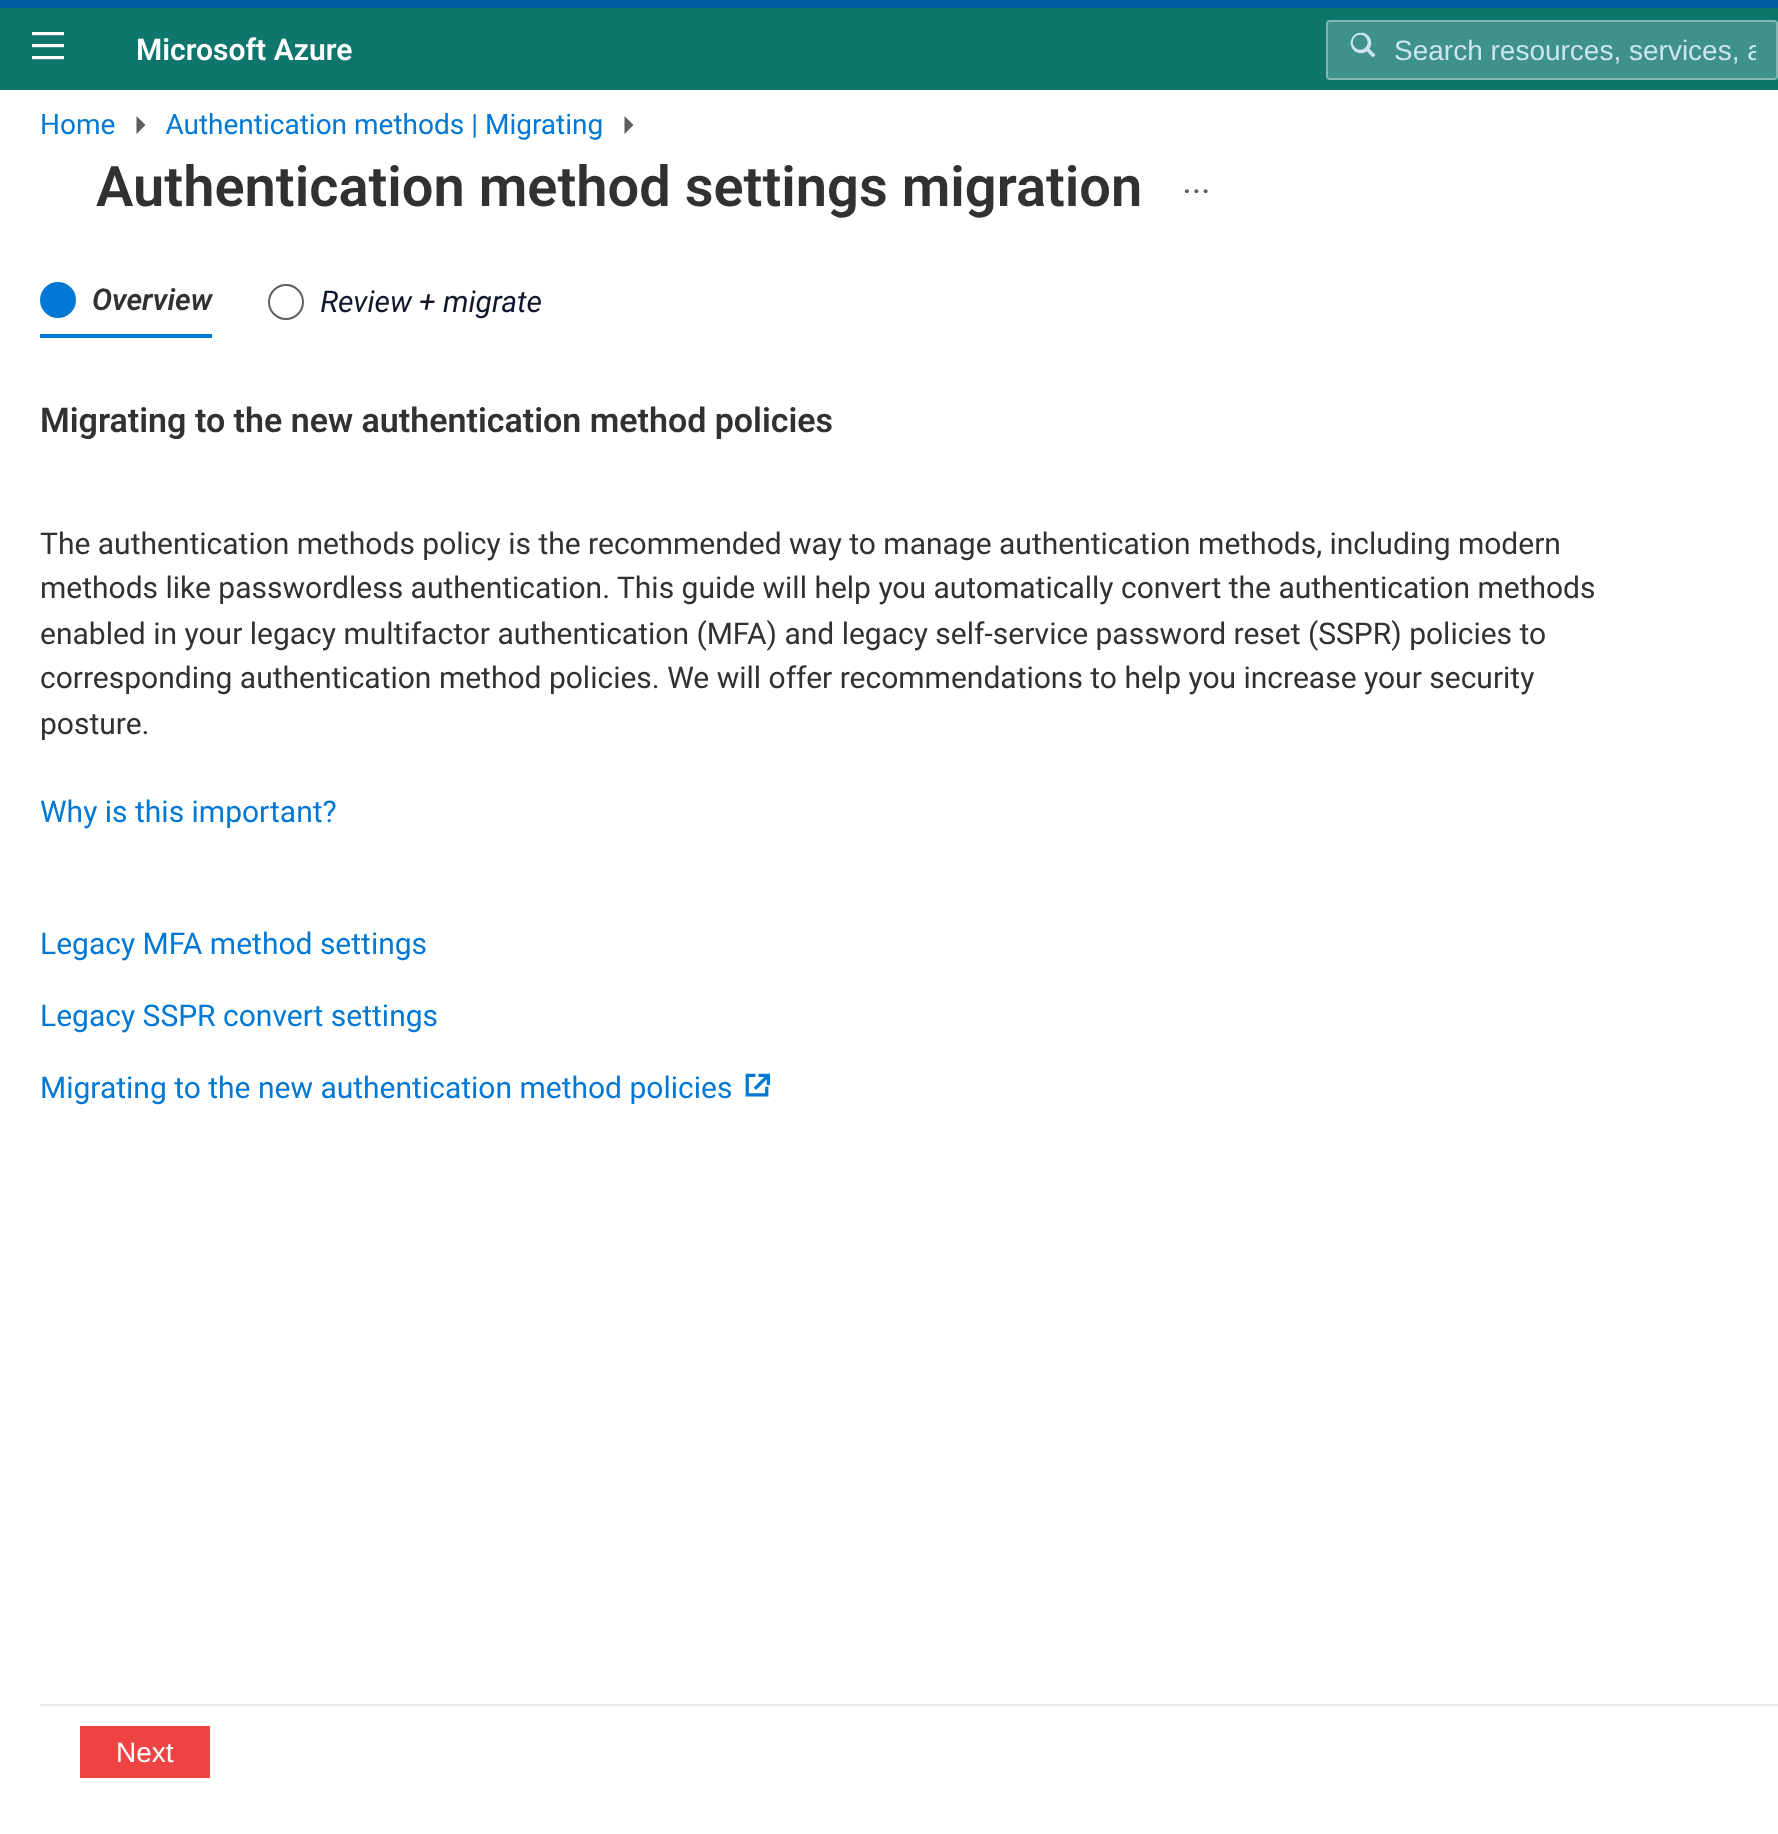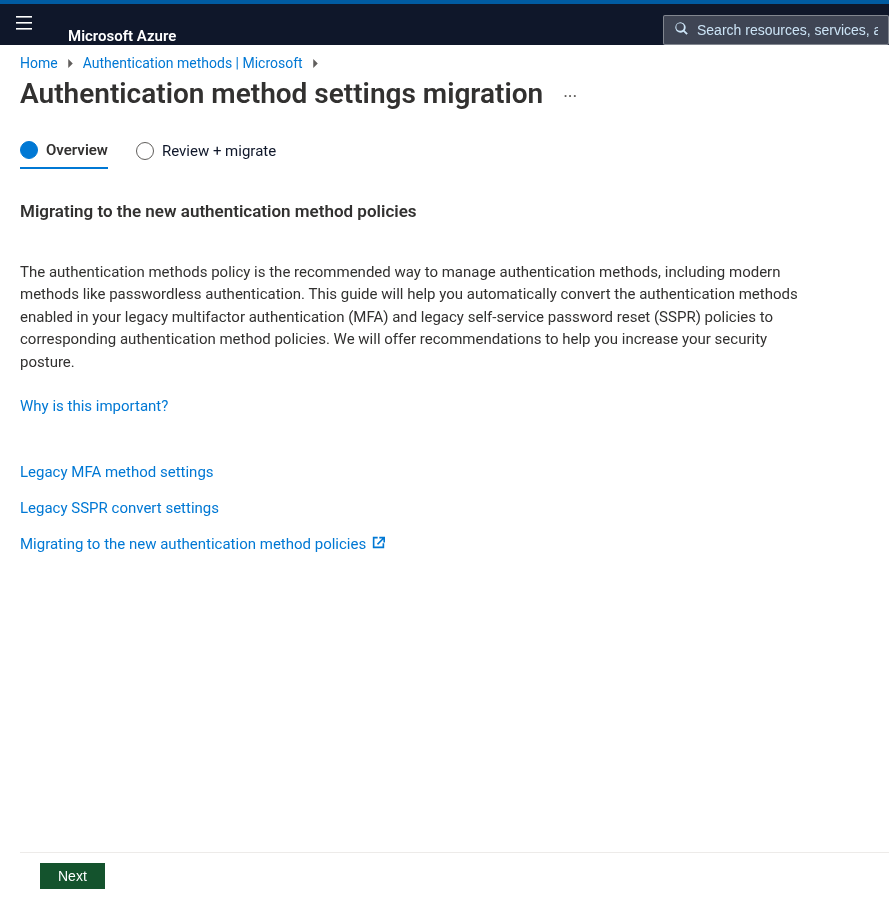--- a/index.html
+++ b/index.html
@@ -1,58 +1,58 @@
 <!DOCTYPE html>
 <html><head>
   <meta charset="utf-8">
   <style>
     * { box-sizing: border-box; margin: 0; padding: 0; }
     html, body { height: 100%; font-family: "Segoe UI", -apple-system, BlinkMacSystemFont, Roboto, sans-serif; font-size: 14px; color: #323130; }
     body { width: 889px; height: 917px; overflow: hidden; background: #ffffff; position: relative; }
 
     
     .topbar { height: 4px; background: #005ba1; }
-    .header { height: 41px; background: #0f172a; display: flex; align-items: flex-end; padding: 0 0 0 0; }
+    .header { height: 41px; background: #0f766e; display: flex; align-items: center; padding: 0 0 0 0; }
     .menu-btn { width: 48px; height: 100%; display: flex; align-items: center; justify-content: center; }
     .menu-btn svg { fill: #ffffff; }
     .brand { color: #ffffff; font-weight: 600; font-size: 15px; margin-left: 20px; }
     .searchbox { margin-left: auto; background: rgba(255,255,255,.2); border: 1px solid rgba(255,255,255,.35); border-radius: 2px; height: 30px; display: flex; align-items: center; padding: 0 10px; min-width: 215px; overflow: hidden; }
     .searchbox svg { fill: #cce4f6; margin-right: 8px; flex: 0 0 auto; }
     .search-input { white-space: nowrap; background: transparent; border: none; outline: none; color: #cce4f6; font-size: 14px; width: 100%; }
     .search-input::placeholder { color: #cce4f6; }
 
     
     .crumbs { padding: 10px 4px 0 20px; }
     .crumb-list { display: flex; align-items: center; gap: 8px; font-size: 14px; }
     .crumb-link { color: #0078d4; text-decoration: none; }
     .crumb-sep svg { fill: #605e5c; }
 
     
     .title-row { display: flex; align-items: center; padding: 6px 20px 0 20px; gap: 20px; }
-    .page-title { font-size: 28px; font-weight: 600; line-height: 1.2; }
+    .page-title { font-size: 28px; font-weight: 600; line-height: 1.2; margin-left: 28px; }
     .more-btn { font-size: 18px; color: #605e5c; line-height: 1; padding-top: 6px; }
 
     
-    .steps { display: flex; gap: 28px; padding: 30px 20px 0 20px; }
+    .steps { display: flex; gap: 28px; padding: 30px 20px 0 20px; font-style: italic; }
     .step { display: flex; align-items: center; gap: 8px; padding-bottom: 8px; font-size: 15px; color: #0f172a; }
     .step.active { color: #323130; font-weight: 600; border-bottom: 2px solid #0078d4; }
     .step .dot { width: 18px; height: 18px; border-radius: 50%; border: 1.5px solid #605e5c; background: #ffffff; flex: 0 0 auto; }
     .step.active .dot { background: #0078d4; border-color: #0078d4; }
 
     
     .content { padding: 32px 20px 0 20px; max-width: 820px; }
     .h2 { font-size: 17px; font-weight: 600; margin-bottom: 4px; }
     .para { font-size: 15px; line-height: 1.5; margin-top: 40px; }
     .link { color: #0078d4; text-decoration: none; display: inline-flex; align-items: center; gap: 6px; font-size: 15px; }
     .spacer-sm { height: 18px; }
     .spacer-md { height: 24px; }
 
     
     .footer { position: absolute; left: 20px; right: 0; bottom: 0; padding: 10px 20px 28px 20px; border-top: 1px solid #edebe9; }
-    .btn-primary { background: #14532d; color: #fff; border: none; padding: 5px 18px; font-size: 14px; cursor: pointer; }
+    .btn-primary { background: #ef4444; color: #fff; border: none; padding: 5px 18px; font-size: 14px; cursor: pointer; }
 
     .ext-icon svg { fill: #0078d4; }
   </style>
 </head>
 <body>
 
 <div class="topbar"></div>
 
 <div class="header">
   <div class="menu-btn">
@@ -76,21 +76,21 @@
 </div>
 
 <div class="crumbs">
   <div class="crumb-list">
     <a href="#" class="crumb-link">Home</a>
     <span class="crumb-sep">
       <svg width="9" height="9" viewBox="0 0 8 12">
           <path d="M1 0l6 6-6 6V0z" fill="#605e5c"></path>
         </svg>
     </span>
-    <a href="#" class="crumb-link">Authentication methods | Microsoft</a>
+    <a href="#" class="crumb-link">Authentication methods | Migrating</a>
     <span class="crumb-sep">
       <svg width="9" height="9" viewBox="0 0 8 12">
           <path d="M1 0l6 6-6 6V0z" fill="#605e5c"></path>
         </svg>
     </span>
   </div>
 </div>
 
 <div class="title-row">
   <h1 class="page-title">Authentication method settings migration</h1>

